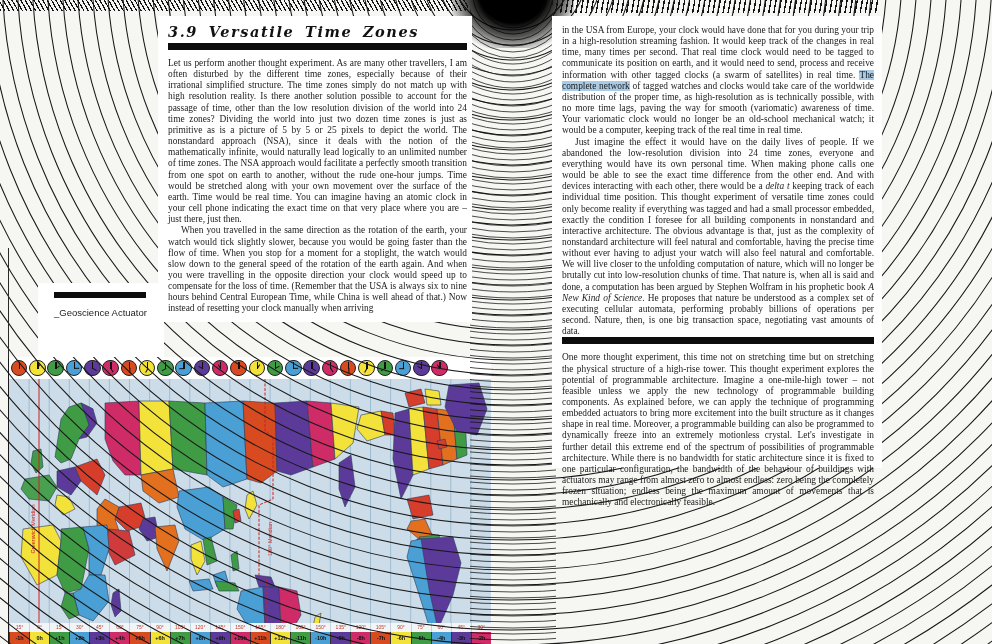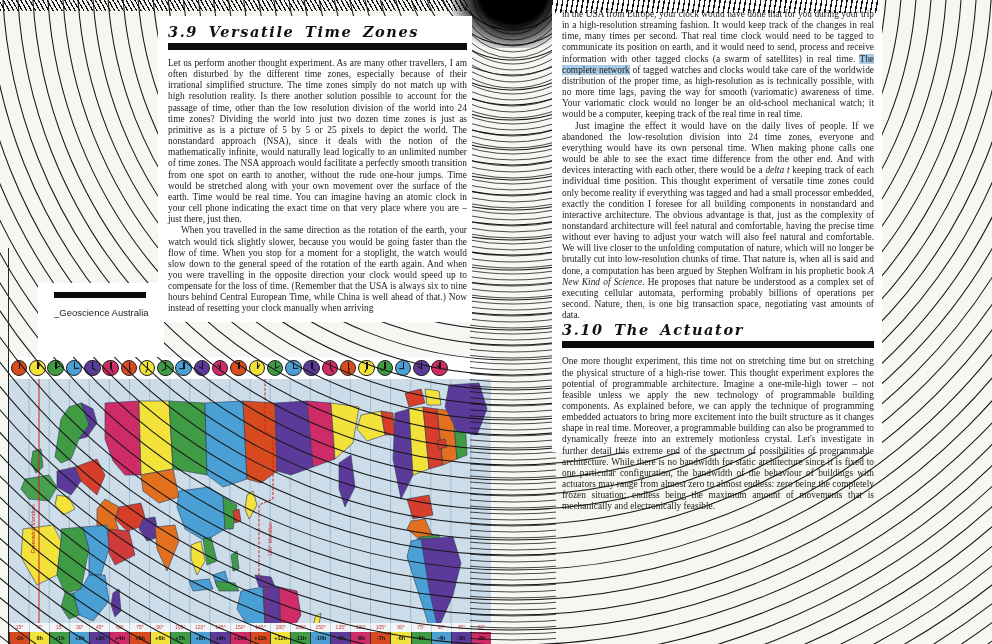--- a/index.html
+++ b/index.html
@@ -15,21 +15,21 @@
   .hatch{position:absolute;top:0;z-index:4;pointer-events:none;}
   .hatch-left{left:0;width:468px;height:11px;
        background:repeating-linear-gradient(60deg,#141414 0 1.2px,transparent 1.2px 3.8px);}
   .hatch-right{left:552px;width:328px;height:13px;
        background:repeating-linear-gradient(100deg,#141414 0 1.4px,transparent 1.4px 5px);}
   .edge-line{position:absolute;left:8px;top:248px;height:110px;width:0;
        border-left:1px solid #2a2a2a;z-index:2;}
   
   .panel{position:absolute;background:#fff;z-index:3;box-sizing:border-box;color:#1b1b1b;}
   .panel-left{left:158px;top:0;width:314px;height:306px;padding:7px 5px 0 10px;margin-top:16px;}
-  .panel-right{left:552px;top:0;width:330px;height:452px;padding:9px 8px 0 10px;}
+  .panel-right{left:552px;top:16px;width:330px;height:452px;padding:9px 8px 0 10px;}
   h2.sec{font:italic bold 14.5px "DejaVu Serif",serif;letter-spacing:1.6px;
        word-spacing:4px;margin:0 0 3px 0;color:#111;}
   .rule{height:7px;background:#0c0c0c;margin:0 0 8px 0;}
   p.body{font-size:9.4px;line-height:11.15px;text-align:justify;margin:0;}
   p.indent{text-indent:13px;}
   .hl{background:#a9cbe5;}
   em{font-style:italic;}
   .mt{margin-top:9px;}
   
   .sidebar{position:absolute;left:38px;top:283px;width:126px;height:74px;background:#fff;
@@ -321,27 +321,26 @@
 
 <div class="panel panel-left">
   <h2 class="sec">3.9 Versatile Time Zones</h2>
   <div class="rule"></div>
   <p class="body">Let us perform another thought experiment. As are many other travellers, I am often disturbed by the different time zones, especially because of their irrational simplified structure. The time zones simply do not match up with high resolution reality. Is there another solution possible to account for the passage of time, other than the low resolution division of the world into 24 time zones? Dividing the world into just two dozen time zones is just as primitive as is a picture of 5 by 5 or 25 pixels to depict the world. The nonstandard approach (NSA), since it deals with the notion of the mathematically infinite, would naturally lead logically to an unlimited number of time zones. The NSA approach would facilitate a perfectly smooth transition from one spot on earth to another, without the rude one-hour jumps. Time would be stretched along with your own movement over the surface of the earth. Time would be real time. You can imagine having an atomic clock in your cell phone indicating the exact time on that very place where you are – just there, just then.</p>
   <p class="body indent">When you travelled in the same direction as the rotation of the earth, your watch would tick slightly slower, because you would be going faster than the flow of time. When you stop for a moment for a stoplight, the watch would slow down to the general speed of the rotation of the earth again. And when you were travelling in the opposite direction your clock would speed up to compensate for the loss of time. (Remember that the USA is always six to nine hours behind Central European Time, while China is well ahead of that.) Now instead of resetting your clock manually when arriving</p>
 </div>
 
 <div class="sidebar">
   <div class="side-rule"></div>
-  <div class="side-sub">_Geoscience Australia</div>
+  <div class="side-sub">_Geoscience Actuator</div>
 </div>
 
 <div class="panel panel-right">
   <p class="body"><span>in the USA from Europe, your clock would have done that for you during your trip in a high-resolution streaming fashion. It would keep track of the changes in real time, many times per second. That real time clock would need to be tagged to communicate its position on earth, and it would need to send, process and receive information with other tagged clocks (a swarm of satellites) in real time. </span><span class="hl">The complete network</span><span> of tagged watches and clocks would take care of the worldwide distribution of the proper time, as high-resolution as is technically possible, with no more time lags, paving the way for smooth (variomatic) awareness of time. Your variomatic clock would no longer be an old-school mechanical watch; it would be a computer, keeping track of the real time in real time.</span></p>
   <p class="body indent"><span>Just imagine the effect it would have on the daily lives of people. If we abandoned the low-resolution division into 24 time zones, everyone and everything would have its own personal time. When making phone calls one would be able to see the exact time difference from the other end. And with devices interacting with each other, there would be a </span><em>delta t</em><span> keeping track of each individual time position. This thought experiment of versatile time zones could only become reality if everything was tagged and had a small processor embedded, exactly the condition I foresee for all building components in nonstandard and interactive architecture. The obvious advantage is that, just as the complexity of nonstandard architecture will feel natural and comfortable, having the precise time without ever having to adjust your watch will also feel natural and comfortable. We will live closer to the unfolding computation of nature, which will no longer be brutally cut into low-resolution chunks of time. That nature is, when all is said and done, a computation has been argued by Stephen Wolfram in his prophetic book </span><em>A New Kind of Science</em><span>. He proposes that nature be understood as a complex set of executing cellular automata, performing probably billions of operations per second. Nature, then, is one big transaction space, negotiating vast amounts of data.</span></p>
-  <h2 class="sec mt">3.10 The Actuator</h2>
   <div class="rule"></div>
   <p class="body">One more thought experiment, this time not on stretching time but on stretching the physical structure of a high-rise tower. This thought experiment explores the potential of programmable architecture. Imagine a one-mile-high tower – not feasible unless we apply the new technology of programmable building components. As explained before, we can apply the technique of programming embedded actuators to bring more excitement into the built structure as it changes shape in real time. Moreover, a programmable building can also be programmed to dynamically freeze into an extremely motionless crystal. Let's investigate in further detail this extreme end of the spectrum of possibilities of programmable architecture. While there is no bandwidth for static architecture since it is fixed to one particular configuration, the bandwidth of the behaviour of buildings with actuators may range from almost zero to almost endless: zero being the completely frozen situation; endless being the maximum amount of movements that is mechanically and electronically feasible.</p>
 </div>
 
 <div class="map">
   <div class="clock-row" id="clock-row">
       <div class="clock" style="background: rgb(216, 74, 32);">
         <div class="hand h" style="transform: rotate(0deg);"></div>
         <div class="hand m"></div>
       </div>

